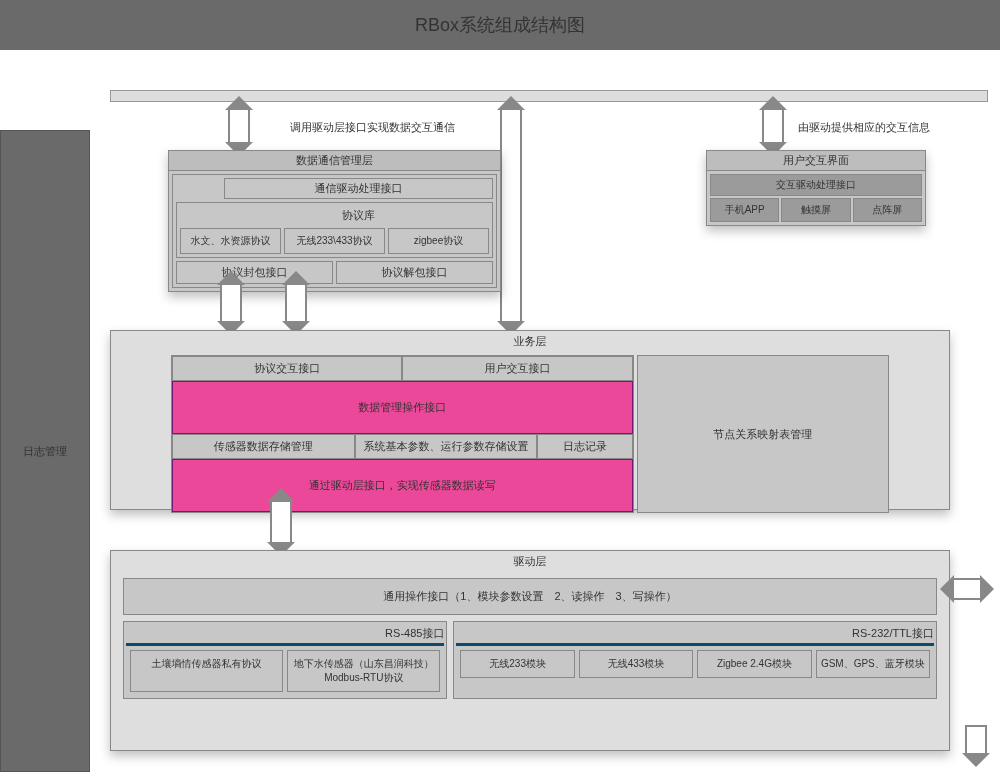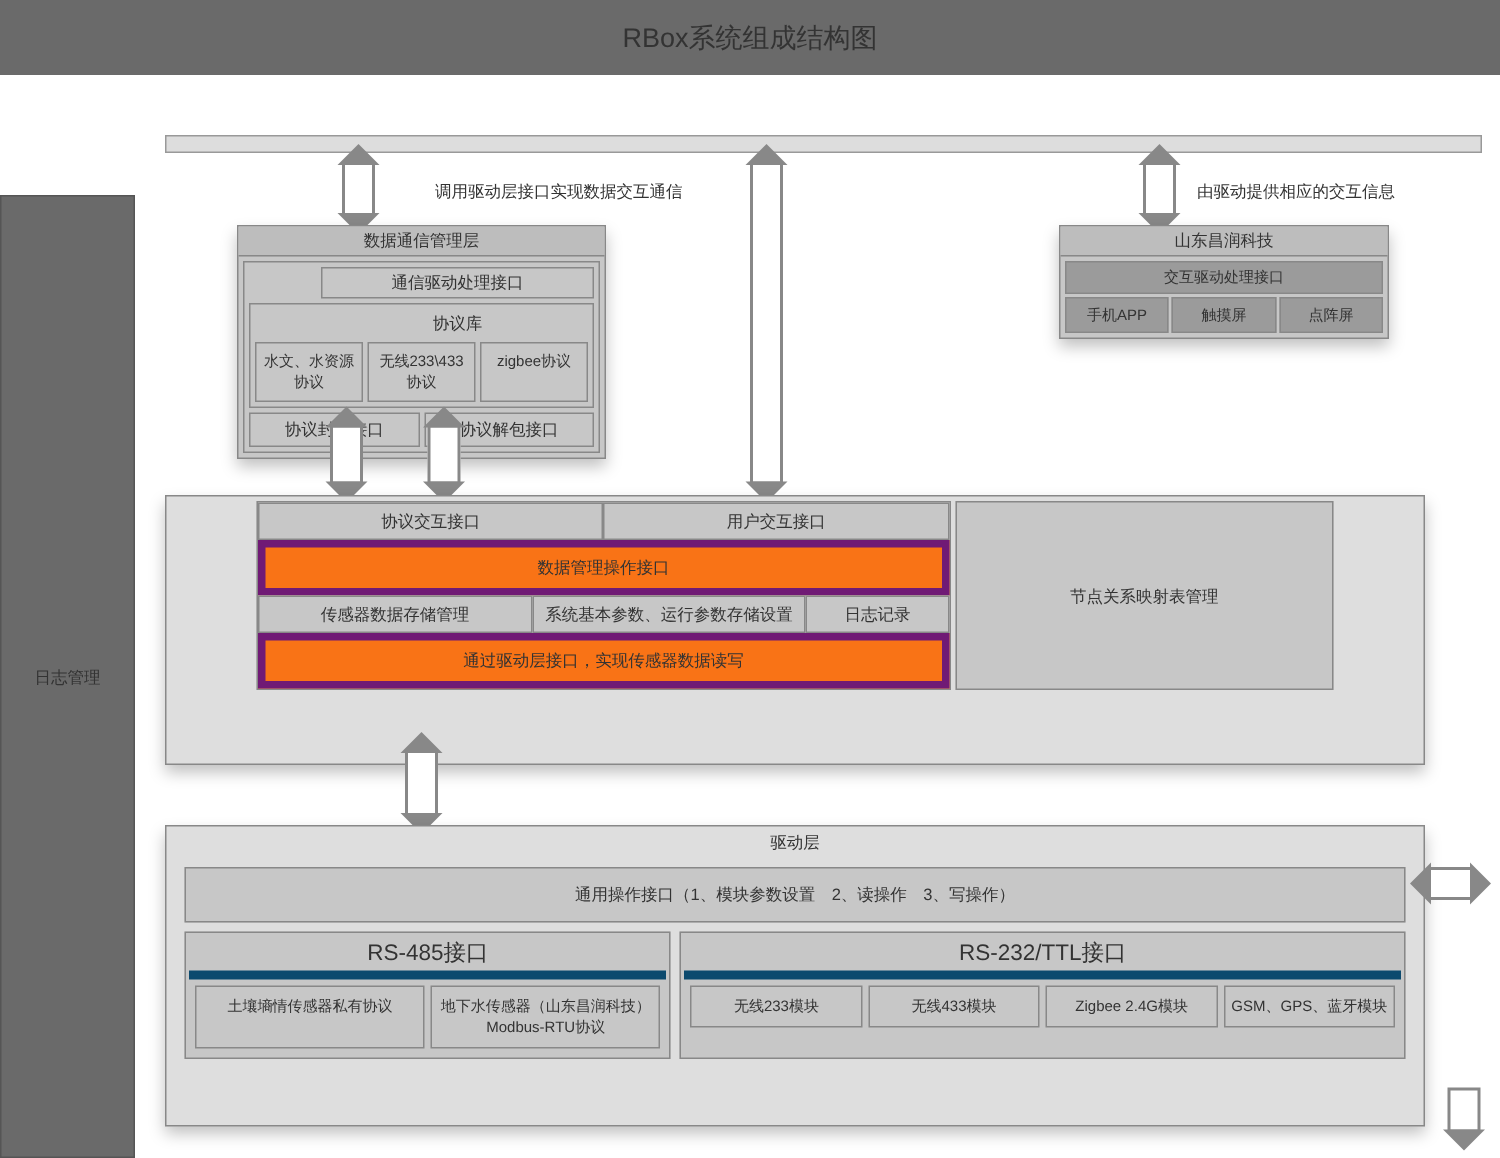--- a/index.html
+++ b/index.html
@@ -48,21 +48,21 @@
     background: #c7c7c7;
     box-shadow: 0 5px 10px rgba(0,0,0,0.25);
   }
   .panel-header {
     text-align: center;
     padding: 2px 0;
     border-bottom: 1px solid #888;
     background: #bdbdbd;
     font-size: 11px;
   }
-  .comm-panel { top: 150px; left: 158px; width: 246px; }
+  .comm-panel { top: 150px; left: 168px; width: 333px; }
   .comm-inner {
     margin: 3px;
     border: 1px solid #888;
     background: #c7c7c7;
     padding: 3px;
   }
   .sub-row {
     text-align: center;
     border: 1px solid #888;
     padding: 2px 0;
@@ -92,30 +92,30 @@
   .ui-cells { display: flex; gap: 2px; }
   .ui-cell { flex: 1; border: 1px solid #888; background: #9b9b9b; padding: 4px 2px; text-align: center; font-size: 10px;}
 
   .biz-panel { top: 330px; left: 110px; width: 840px; height: 180px; background: #dedede; }
   .biz-header { text-align: center; padding: 3px 0; }
   .biz-grid { margin: 3px 60px 0 60px; display: flex; gap: 3px; }
   .biz-left { flex: 2; border: 1px solid #888; background: #c7c7c7; }
   .biz-right { flex: 1; border: 1px solid #888; background: #c7c7c7; display: flex; align-items: center; justify-content: center; text-align: center; padding: 10px; }
   .biz-row { display: flex; }
   .biz-cell { flex: 1; border: 1px solid #888; padding: 4px 3px; text-align: center; background: #c7c7c7; }
-  .biz-cell2 { border:5px solid #701a75; padding: 6px 3px; text-align:center; background:#f97316; }
+  .biz-cell2 { border:1px solid #701a75; padding: 18px 3px; text-align:center; background:#ec4899; }
 
   .drv-panel { top: 550px; left: 110px; width: 840px; height: 201px; background: #dedede;}
   .drv-header { text-align: center; padding: 3px 0; }
   .drv-row1 { border: 1px solid #888; margin: 6px 12px; padding: 10px 0; text-align: center; background: #c7c7c7; }
   .drv-row2 { display: flex; gap: 6px; margin: 0 12px 8px 12px; }
   .drv-block { border: 1px solid #888; background: #c7c7c7; padding: 2px; }
   .drv-left { flex: 2; }
   .drv-right { flex: 3; }
-  .drv-block-title { text-align:center; padding: 2px 0; border-bottom: 6px solid #0c4a6e; font-size: 15px; }
+  .drv-block-title { text-align:right; padding: 2px 0; border-bottom: 3px solid #0c4a6e; font-size: 11px; }
   .drv-cells { display: flex; gap: 4px; padding: 4px; }
   .drv-cell { flex: 1; border: 1px solid #888; text-align: center; padding: 6px 2px; background: #c7c7c7; font-size: 10px; }
 
   .arrow-v { position: absolute; width: 22px; background:#fff; border: 2px solid #888; }
   .arrow-v::before, .arrow-v::after {
     content:""; position:absolute; left:50%; transform:translateX(-50%);
     border-left: 14px solid transparent; border-right: 14px solid transparent;
   }
   .arrow-v::before { top:-14px; border-bottom: 14px solid #888; }
   .arrow-v::after { bottom:-14px; border-top: 14px solid #888; }
@@ -167,35 +167,36 @@
       </div>
     </div>
     <div class="two-cells">
       <div class="half">协议封包接口</div>
       <div class="half">协议解包接口</div>
     </div>
   </div>
 </div>
 
 <div class="panel ui-panel">
-  <div class="panel-header">山东昌润科技</div>
+  <div class="panel-header">用户交互界面</div>
   <div class="ui-inner">
     <div class="ui-row">交互驱动处理接口</div>
     <div class="ui-cells">
       <div class="ui-cell">手机APP</div>
       <div class="ui-cell">触摸屏</div>
       <div class="ui-cell">点阵屏</div>
     </div>
   </div>
 </div>
 
 <div class="arrow-v" style="top:283px; left:220px; height:40px;"></div>
 <div class="arrow-v" style="top:283px; left:285px; height:40px;"></div>
 
 <div class="panel biz-panel">
+  <div class="biz-header">业务层</div>
   <div class="biz-grid">
     <div class="biz-left">
       <div class="biz-row">
         <div class="biz-cell">协议交互接口</div>
         <div class="biz-cell">用户交互接口</div>
       </div>
       <div class="biz-cell2">数据管理操作接口</div>
       <div class="biz-row">
         <div class="biz-cell" style="flex:2;">传感器数据存储管理</div>
         <div class="biz-cell" style="flex:2;">系统基本参数、运行参数存储设置</div>

